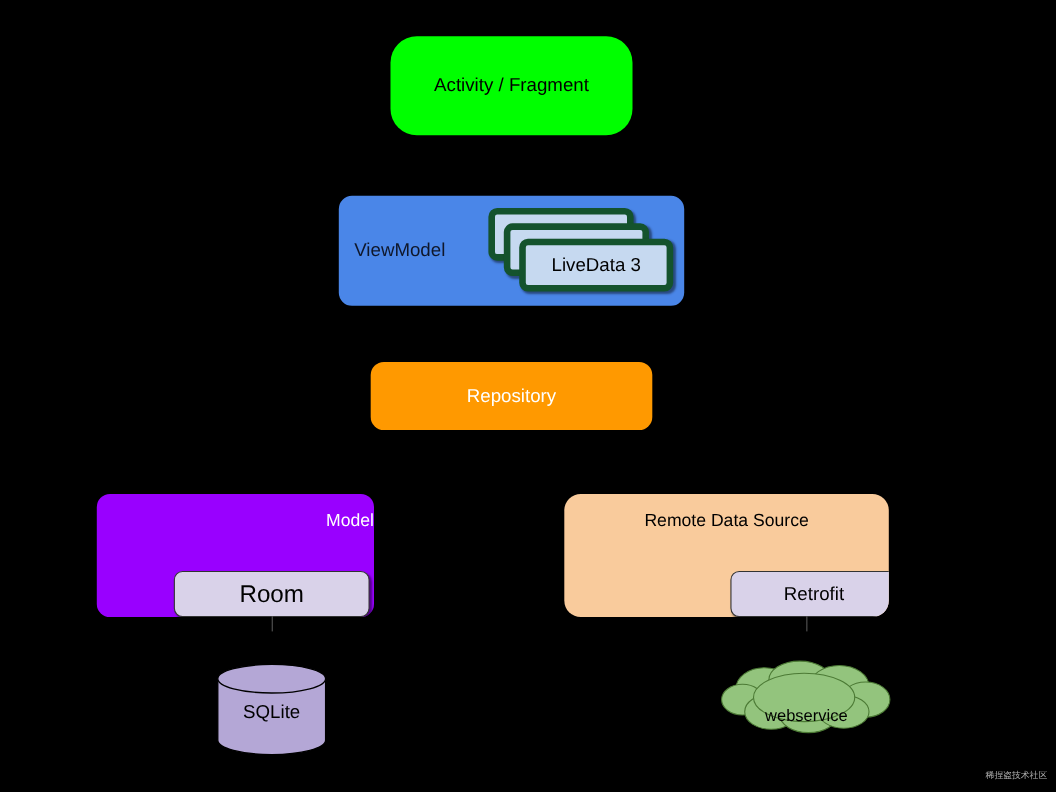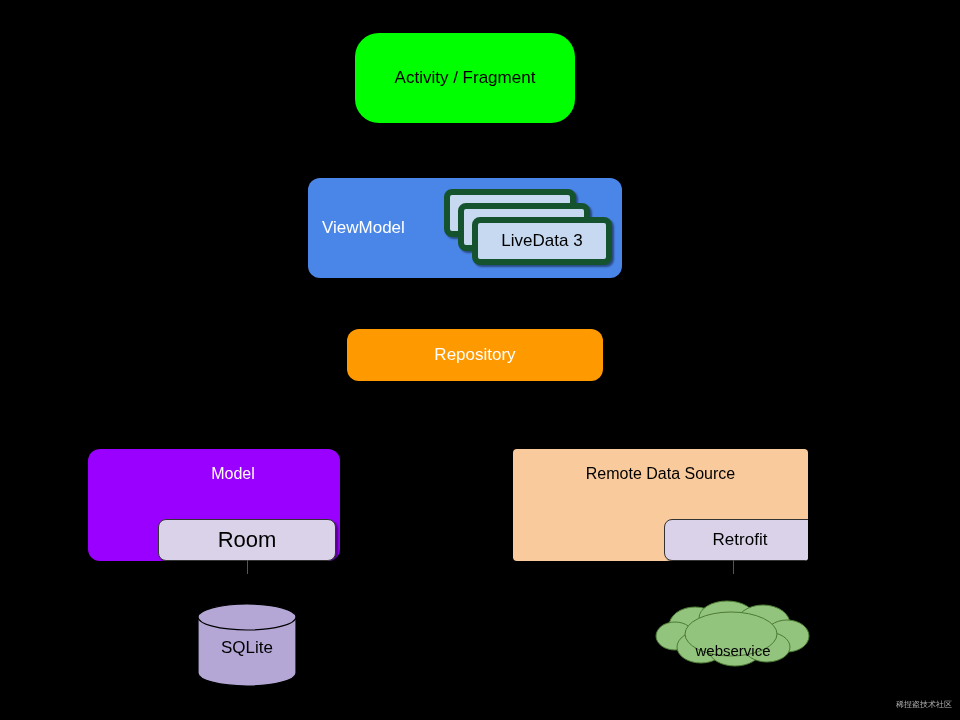--- a/index.html
+++ b/index.html
@@ -52,21 +52,21 @@
     overflow: hidden;
     display: block;
   }
   #viewmodel-label {
     position: absolute;
     left: 14px;
     top: 0;
     height: 100%;
     display: flex;
     align-items: center;
-    color: #ffffff;
+    color: #0f172a;
     font-size: 17px;
     white-space: nowrap;
   }
   .livedata-card {
     position: absolute;
     box-sizing: border-box;
     width: 132px;
     height: 48px;
     background: #c6d9f0;
     border: 6px solid #14532d;
@@ -78,24 +78,24 @@
     font-size: 17px;
     white-space: nowrap;
     box-shadow: 2px 2px 2px rgba(0,0,0,0.45);
   }
   #livedata-1 { left: 136px; top: 11px; z-index: 1; }
   #livedata-2 { left: 150px; top: 25px; z-index: 2; }
   #livedata-3 { left: 164px; top: 39px; z-index: 3; width: 140px; }
 
   
   #repository {
-    left: 347px;
+    left: 337px;
     top: 329px;
     width: 256px;
-    height: 52px;
+    height: 62px;
     background: #ff9900;
     border-radius: 12px;
     color: #ffffff;
     font-size: 17px;
   }
 
   
   #model {
     left: 88px;
     top: 449px;
@@ -104,24 +104,23 @@
     background: #9900ff;
     border-radius: 12px;
     overflow: hidden;
     display: block;
   }
   #model-label {
     position: absolute;
     left: 0;
     top: 16px;
     width: 100%;
-    text-align: center;
+    text-align: right;
     color: #ffffff;
     font-size: 16px;
-    padding-left: 19px;
   }
   #room {
     position: absolute;
     box-sizing: border-box;
     left: 70px;
     top: 70px;
     width: 178px;
     height: 42px;
     background: #d9d2e9;
     border: 1px solid #333333;
@@ -134,21 +133,21 @@
     box-shadow: 2px 2px 2px rgba(0,0,0,0.45);
   }
 
   
   #remote-data-source {
     left: 513px;
     top: 449px;
     width: 295px;
     height: 112px;
     background: #f9cb9c;
-    border-radius: 4px;
+    border-radius: 15px;
     overflow: hidden;
     display: block;
   }
   #remote-label {
     position: absolute;
     left: 0;
     top: 16px;
     width: 100%;
     text-align: center;
     color: #000000;

